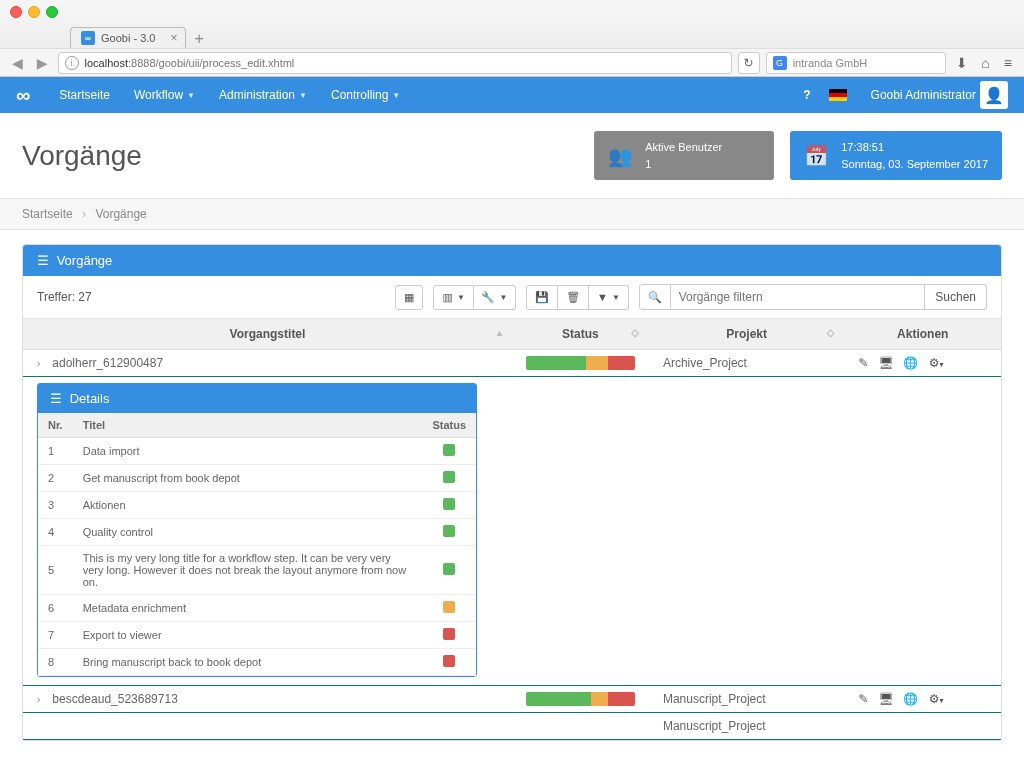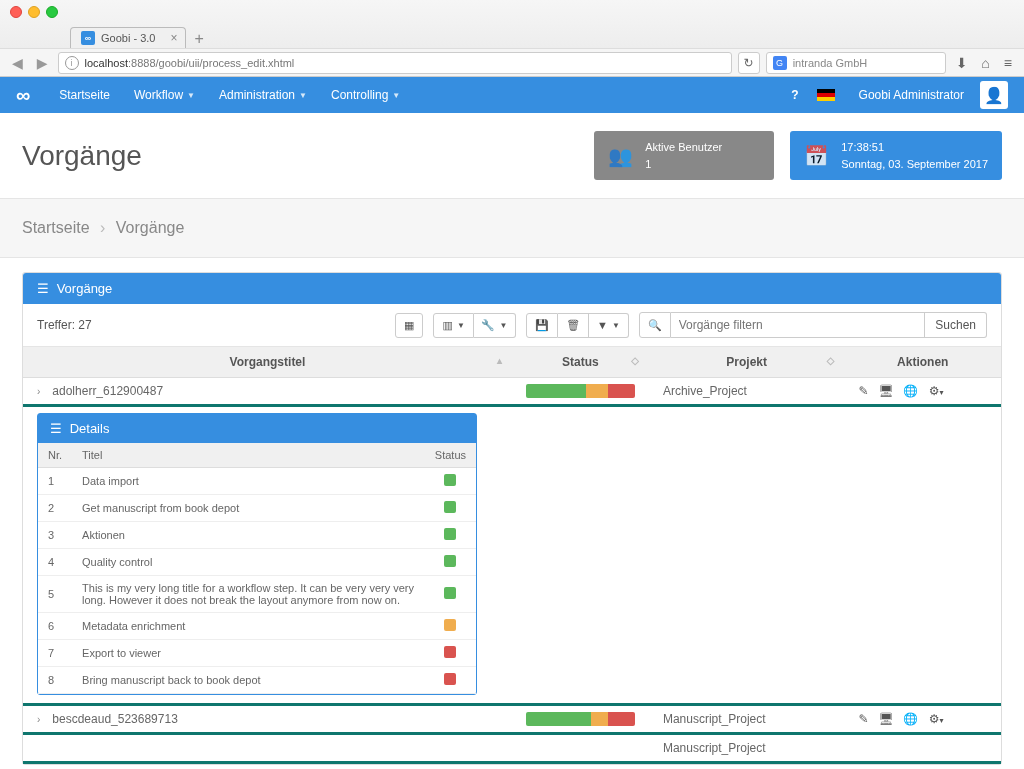--- a/index.html
+++ b/index.html
@@ -24,64 +24,64 @@
 .search-box{width:180px;background:#fff;border:1px solid #ccc;border-radius:3px;height:22px;display:flex;align-items:center;padding:0 6px;font-size:11px;color:#888;}
 .search-box .g-icon{width:14px;height:14px;background:#4285f4;border-radius:2px;margin-right:6px;display:flex;align-items:center;justify-content:center;color:#fff;font-size:9px;}
 .br-icon{color:#666;font-size:14px;padding:0 4px;}
 
 .app-topbar{background:#368ee0;height:36px;display:flex;align-items:center;padding:0 16px;color:#fff;font-size:12px;}
 .app-logo{font-size:20px;font-weight:bold;margin-right:20px;letter-spacing:-3px;}
 .nav-item{padding:0 12px;height:36px;display:flex;align-items:center;gap:4px;cursor:pointer;}
 .nav-caret{font-size:8px;opacity:0.8;}
 .topbar-spacer{flex:1;}
 .flag{width:18px;height:12px;background:linear-gradient(to bottom,#000 33%,#dd0000 33%,#dd0000 66%,#ffce00 66%);margin:0 8px;}
-.user-badge{display:flex;align-items:center;gap:16px;padding-left:16px;}
+.user-badge{display:flex;align-items:center;gap:4px;padding-left:16px;}
 .user-avatar{width:28px;height:28px;background:#fff;border-radius:3px;display:flex;align-items:center;justify-content:center;color:#368ee0;font-size:16px;}
 
 .page-header{padding:18px 22px;display:flex;align-items:center;gap:16px;}
 .page-title{font-size:28px;font-weight:300;color:#555;flex:1;}
 .info-card{background:#888;color:#fff;border-radius:3px;padding:8px 14px;display:flex;align-items:center;gap:12px;font-size:11px;min-width:180px;}
 .info-card.blue{background:#368ee0;}
 .info-card .card-icon{font-size:20px;opacity:0.8;}
 .info-card .card-text{line-height:1.5;}
 
-.breadcrumb{background:#f6f6f6;border-top:1px solid #e5e5e5;border-bottom:1px solid #e5e5e5;padding:20px 22px;font-size:16px;color:#888;}
+.breadcrumb{background:#f6f6f6;border-top:1px solid #e5e5e5;border-bottom:1px solid #e5e5e5;padding:8px 22px;font-size:12px;color:#888;}
 .breadcrumb .sep{margin:0 6px;color:#bbb;}
 
 .content{padding:14px 22px;}
 .panel{border:1px solid #ddd;border-radius:3px;}
 .panel-header{background:#368ee0;color:#fff;padding:8px 14px;font-size:13px;display:flex;align-items:center;gap:8px;border-radius:3px 3px 0 0;}
 .panel-toolbar{display:flex;align-items:center;padding:8px 14px;border-bottom:1px solid #e5e5e5;gap:10px;}
 .hits{font-size:12px;color:#555;flex:1;}
 .btn-group{display:flex;}
 .btn{background:#fff;border:1px solid #ccc;padding:5px 8px;font-size:11px;color:#555;display:flex;align-items:center;gap:4px;cursor:pointer;}
 .btn-group .btn+.btn{border-left:none;}
 .btn-group .btn:first-child{border-radius:3px 0 0 3px;}
 .btn-group .btn:last-child{border-radius:0 3px 3px 0;}
 .btn.single{border-radius:3px;}
 .filter-input{flex:1;display:flex;}
 .filter-input input{flex:1;border:1px solid #ccc;border-left:none;padding:5px 8px;font-size:12px;outline:none;}
 .filter-input .search-btn{border:1px solid #ccc;border-left:none;border-radius:0 3px 3px 0;padding:5px 10px;background:#fff;font-size:12px;color:#555;}
 
 .main-table{width:100%;border-collapse:collapse;font-size:12px;}
 .main-table th{text-align:center;padding:8px 14px;background:#f0f0f0;border-bottom:1px solid #ddd;color:#555;font-weight:bold;position:relative;}
 .main-table th .sort{position:absolute;right:10px;color:#bbb;font-size:10px;}
-.main-table td{padding:6px 14px;border-bottom:3px solid #0f766e;color:#666;vertical-align:middle;}
+.main-table td{padding:6px 14px;border-bottom:1px solid #0f766e;color:#666;vertical-align:middle;}
 .exp-caret{display:inline-block;width:10px;color:#888;font-size:10px;margin-right:2px;}
 .status-bar{display:flex;height:14px;width:100%;border-radius:2px;overflow:hidden;}
 .sb-green{background:#5cb85c;}
 .sb-orange{background:#f0ad4e;}
 .sb-red{background:#d9534f;}
 .action-icons{display:flex;gap:10px;color:#555;font-size:12px;align-items:center;}
 .action-icons span{cursor:pointer;}
 
 .details-panel{margin:6px 0 8px 14px;border:1px solid #368ee0;border-radius:3px;width:440px;}
 .details-header{background:#368ee0;color:#fff;padding:7px 12px;font-size:13px;display:flex;align-items:center;gap:8px;}
 .details-table{width:100%;border-collapse:collapse;font-size:11px;}
-.details-table th{background:#f0f0f0;padding:6px 10px;text-align:left;color:#666;font-weight:normal;border-bottom:1px solid #ddd;}
+.details-table th{background:#f0f0f0;padding:6px 10px;text-align:left;color:#666;font-weight:bold;border-bottom:1px solid #ddd;}
 .details-table td{padding:6px 10px;border-bottom:1px solid #eee;color:#666;}
 .details-table td.nr{width:30px;}
 .details-table td.st{width:40px;text-align:center;}
 .status-sq{display:inline-block;width:12px;height:12px;border-radius:2px;}
 .sq-green{background:#5cb85c;}
 .sq-orange{background:#f0ad4e;}
 .sq-red{background:#d9534f;}
 
 .caret-down{font-size:8px;}
 </style>

